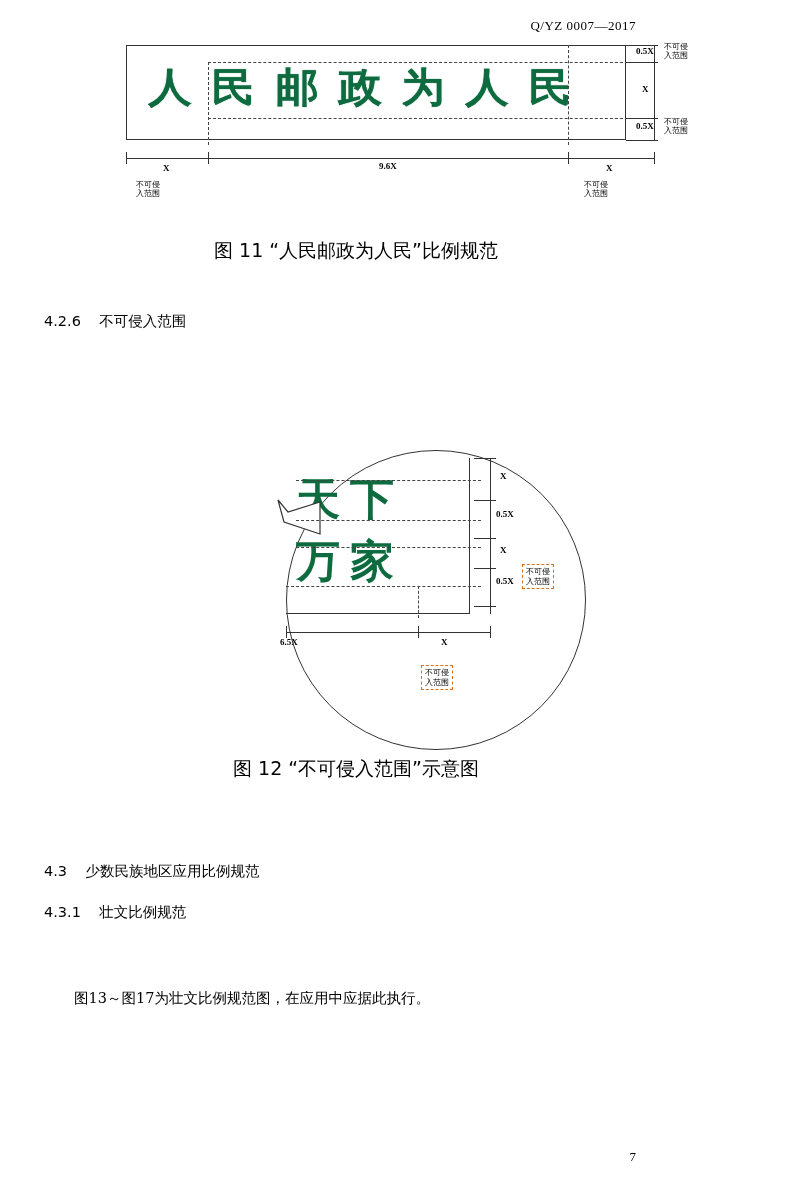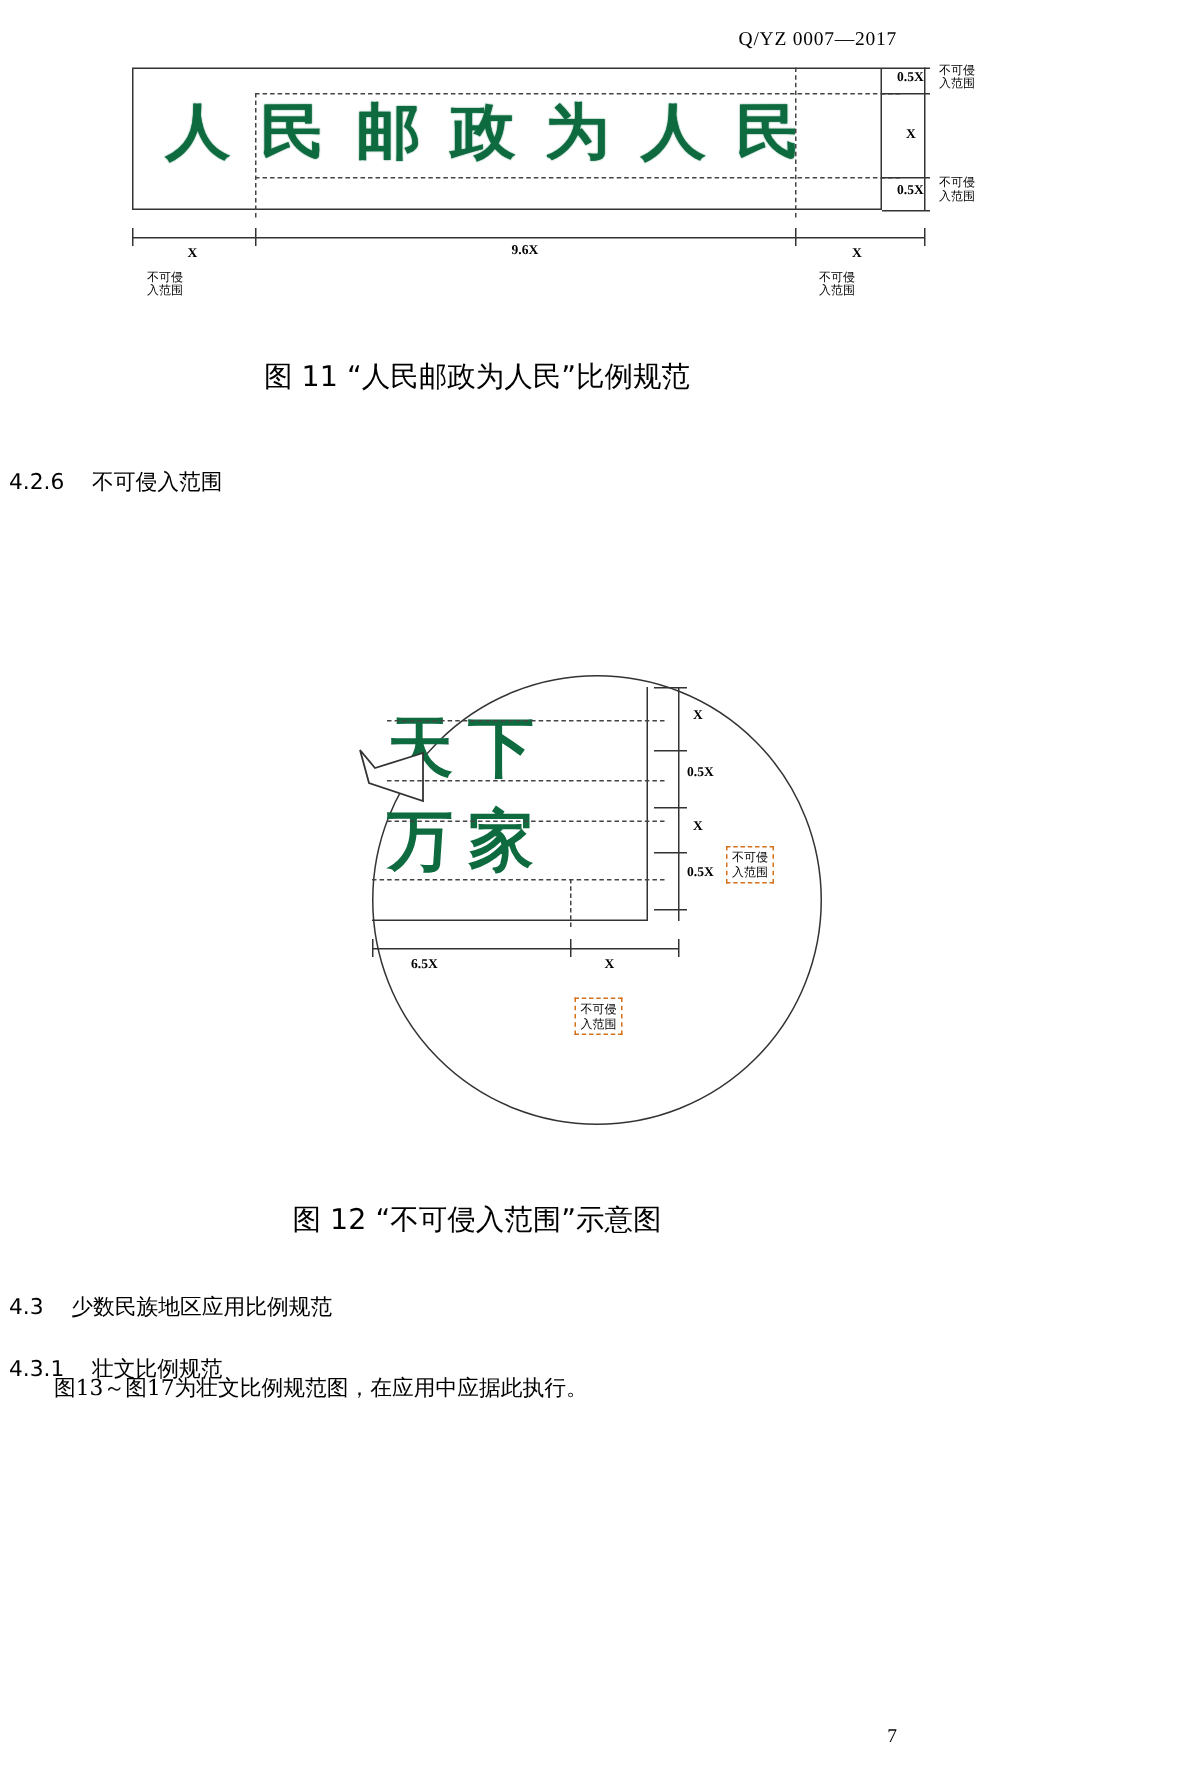--- a/index.html
+++ b/index.html
@@ -11,20 +11,21 @@
     font-family: "DejaVu Sans", "Liberation Sans", sans-serif;
     color: #000000;
     position: relative;
     overflow: hidden;
   }
   .page {
     position: relative;
     width: 636px;
     height: 1187px;
     padding: 0;
+    margin-left: 38px;
   }
 
   
   .doc-header {
     position: absolute;
     top: 18px;
     right: 38px;
     font-size: 13px;
     letter-spacing: 0.5px;
     font-family: "Liberation Serif", serif;
@@ -310,34 +311,34 @@
     <div class="dashed-orange" style="left:383px; top:215px;">
       <div>不可侵</div>
       <div>入范围</div>
     </div>
 
     <div class="g-solid-h" style="left:248px; top:182px; width:204px;"></div>
     <div class="g-solid-v" style="left:248px; top:176px; height:12px;"></div>
     <div class="g-solid-v" style="left:380px; top:176px; height:12px;"></div>
     <div class="g-solid-v" style="left:452px; top:176px; height:12px;"></div>
 
-    <div class="lbl lbl-b" style="left:274px; top:188px;">6.5X</div>
+    <div class="lbl lbl-b" style="left:242px; top:188px;">6.5X</div>
     <div class="lbl lbl-b" style="left:403px; top:188px;">X</div>
   </div>
 
-  <div class="cap" style="top:800px; left:0;">图 12  “不可侵入范围”示意图</div>
+  <div class="cap" style="top:756px; left:0;">图 12  “不可侵入范围”示意图</div>
 
   <div class="sec-h" style="top:862px; left:6px;">
     <span>4.3</span>
     &nbsp;&nbsp;
     <span>少数民族地区应用比例规范</span>
   </div>
 
   <div class="sec-h" style="top:903px; left:6px;">
     <span>4.3.1</span>
     &nbsp;&nbsp;
     <span>壮文比例规范</span>
   </div>
 
-  <div class="para nowrap" style="top:912px; left:6px; text-indent:30px;">图13～图17为壮文比例规范图，在应用中应据此执行。</div>
+  <div class="para nowrap" style="top:984px; left:6px; text-indent:30px;">图13～图17为壮文比例规范图，在应用中应据此执行。</div>
 
   <div class="doc-footer">7</div>
 </div>
 
 </body></html>

